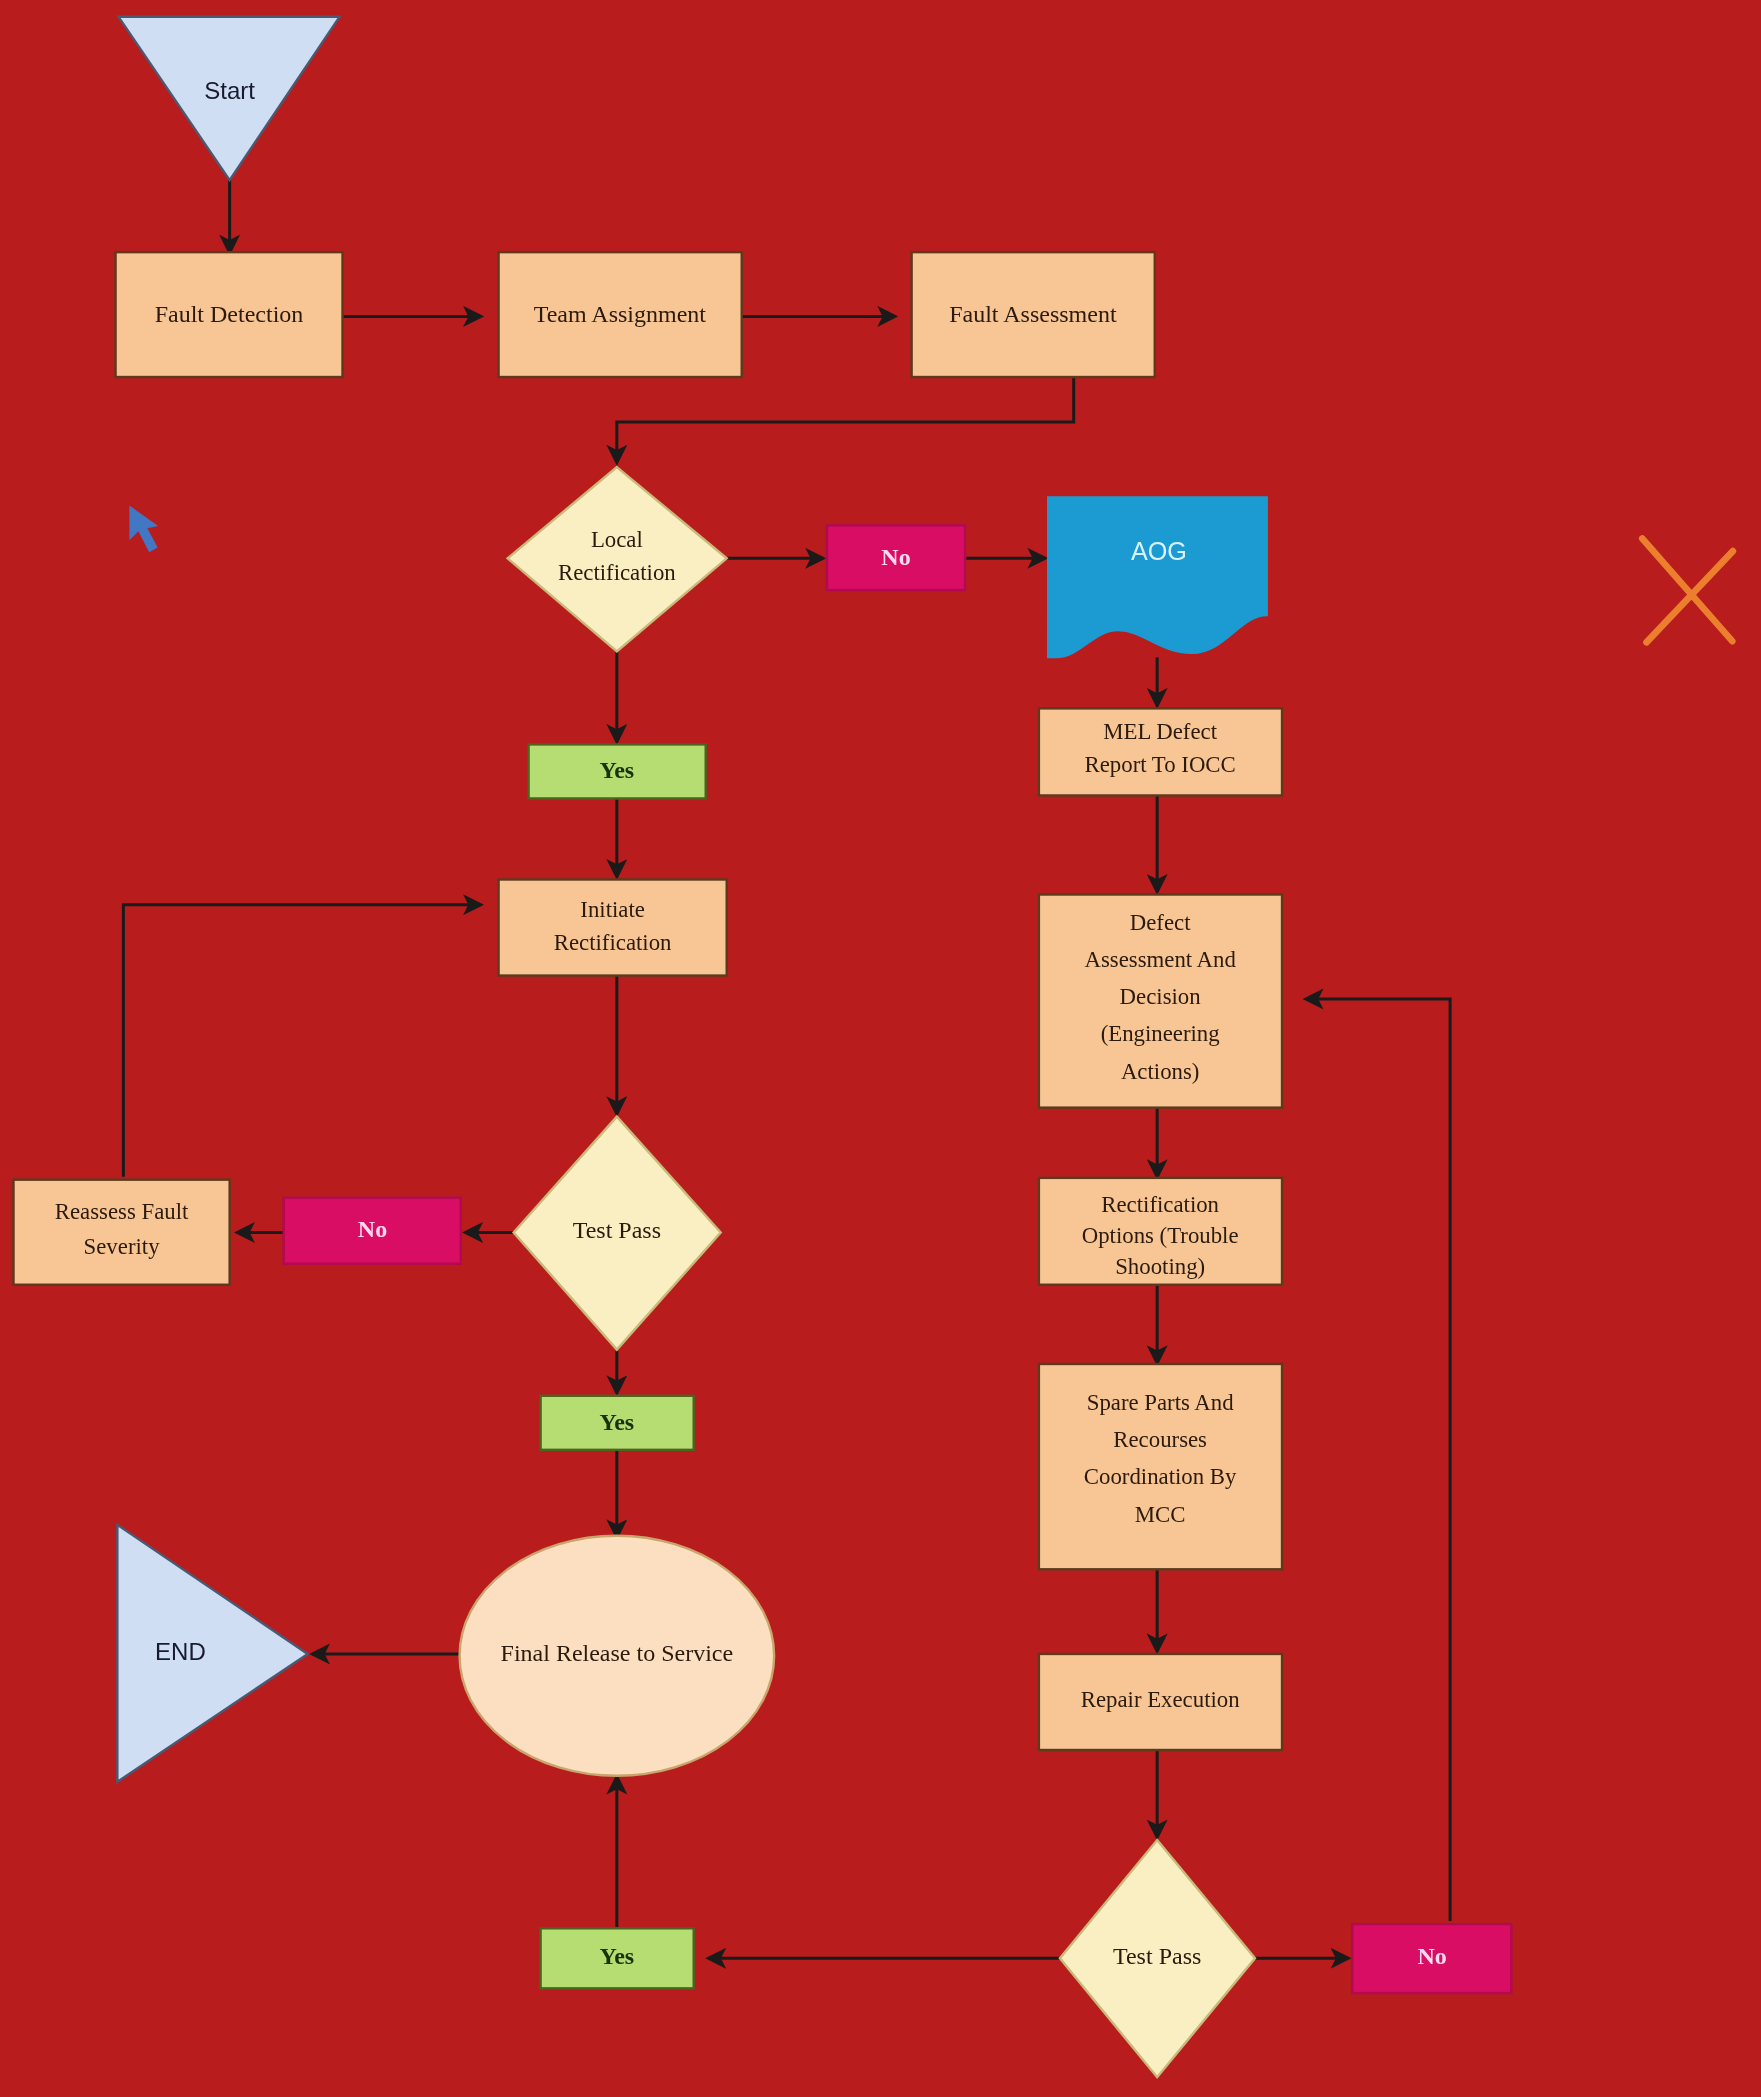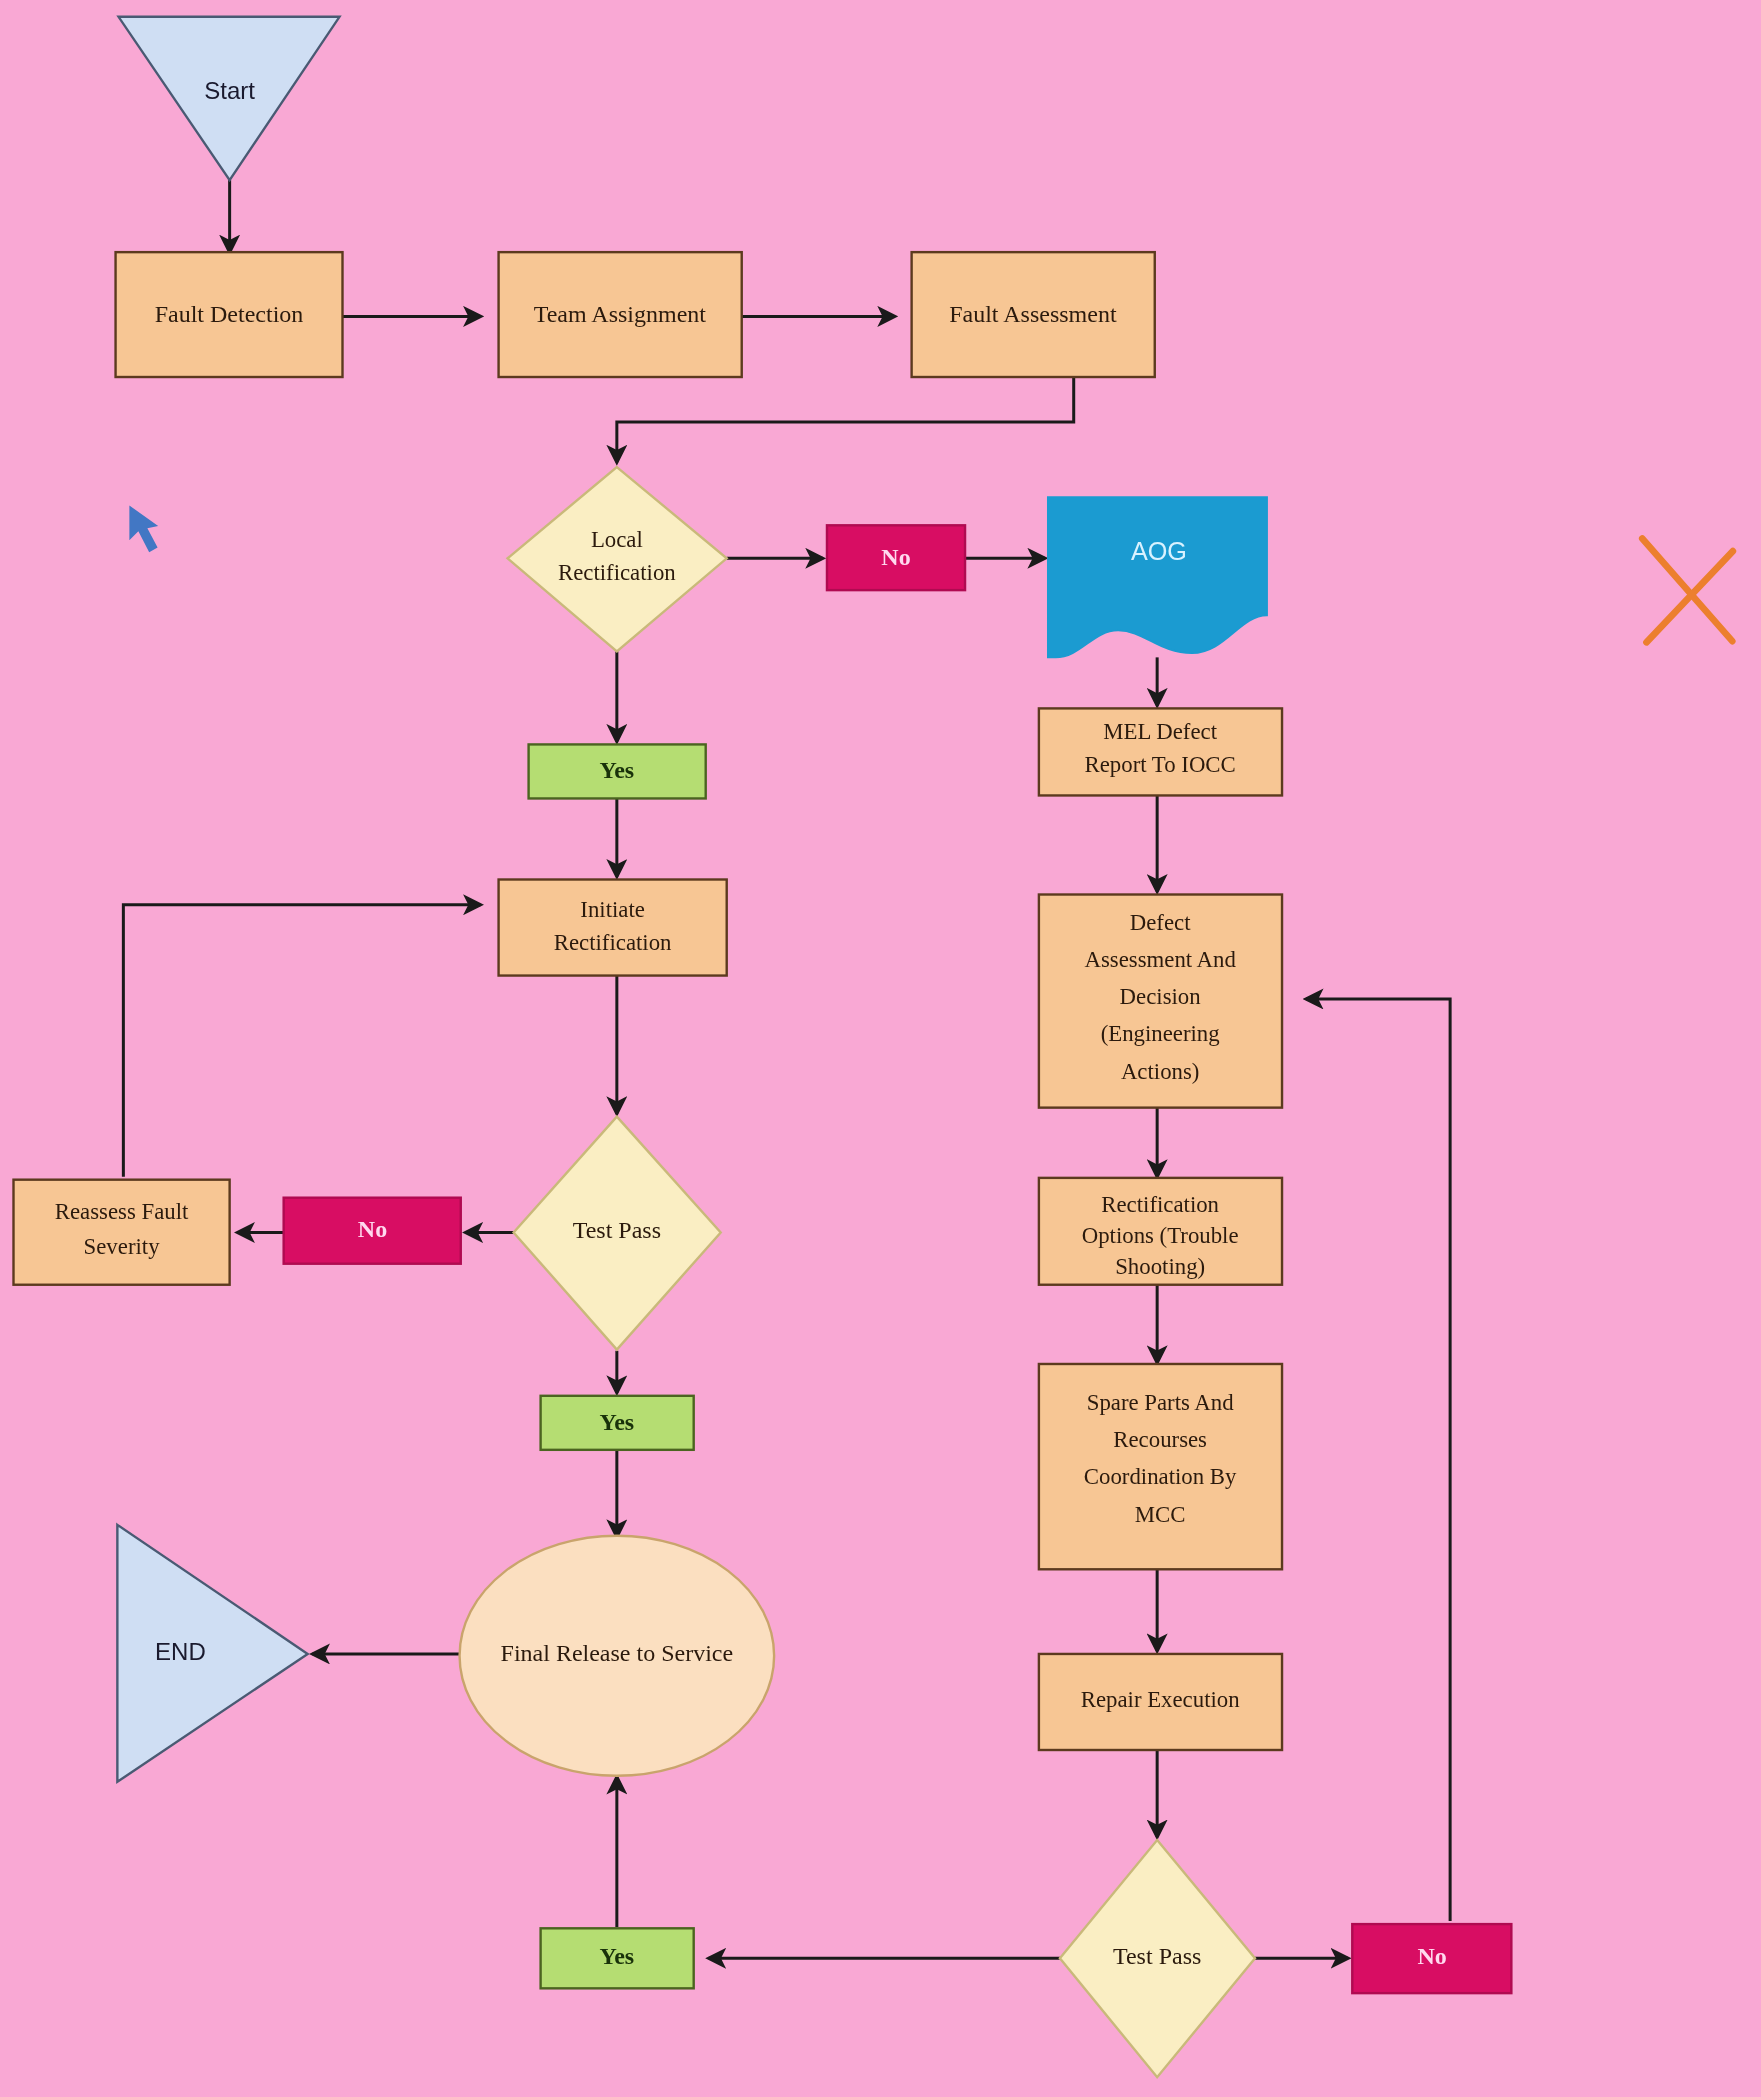--- a/index.html
+++ b/index.html
@@ -10,21 +10,21 @@
   body {
     width: 1762px;
     height: 2097px;
     font-family: "Liberation Serif", "DejaVu Serif", serif;
     overflow: hidden;
   }
   #flowchart-root {
     position: relative;
     width: 1762px;
     height: 2097px;
-    background: #f9a8d4;
+    background: #b91c1c;
   }
   svg.chart-svg {
     position: absolute;
     top: 0;
     left: 0;
     width: 1762px;
     height: 2097px;
     display: block;
   }
   text {

